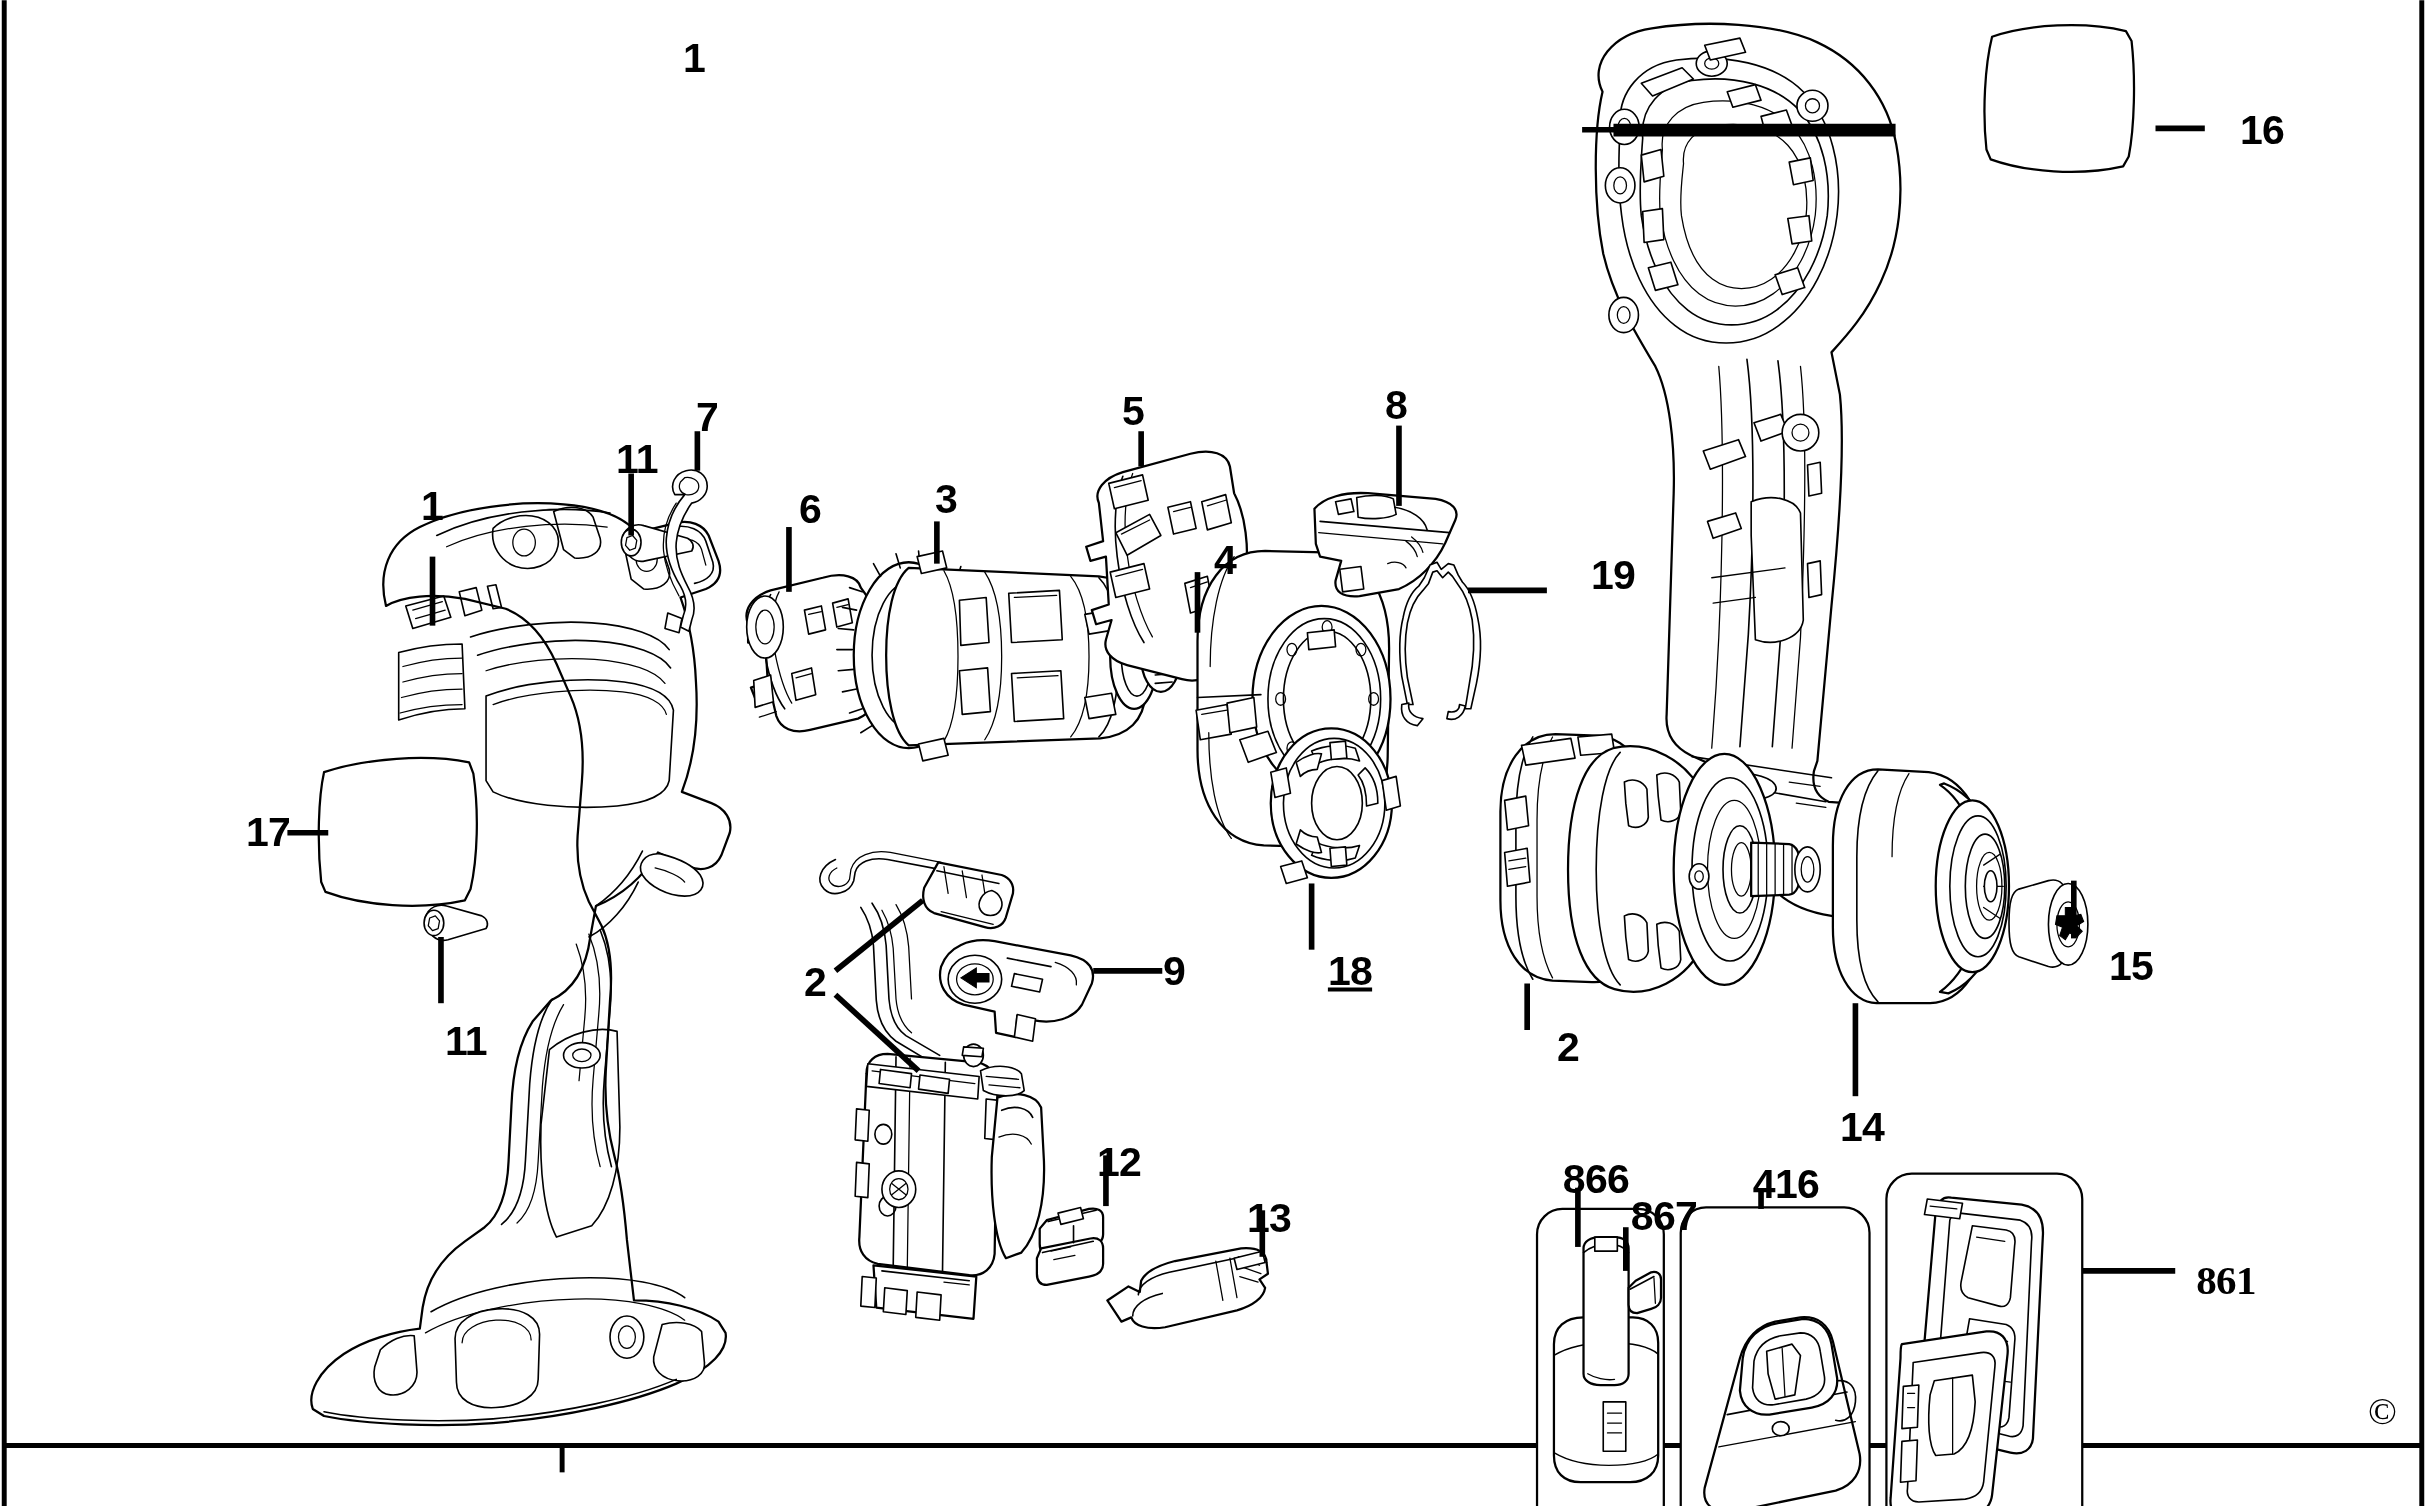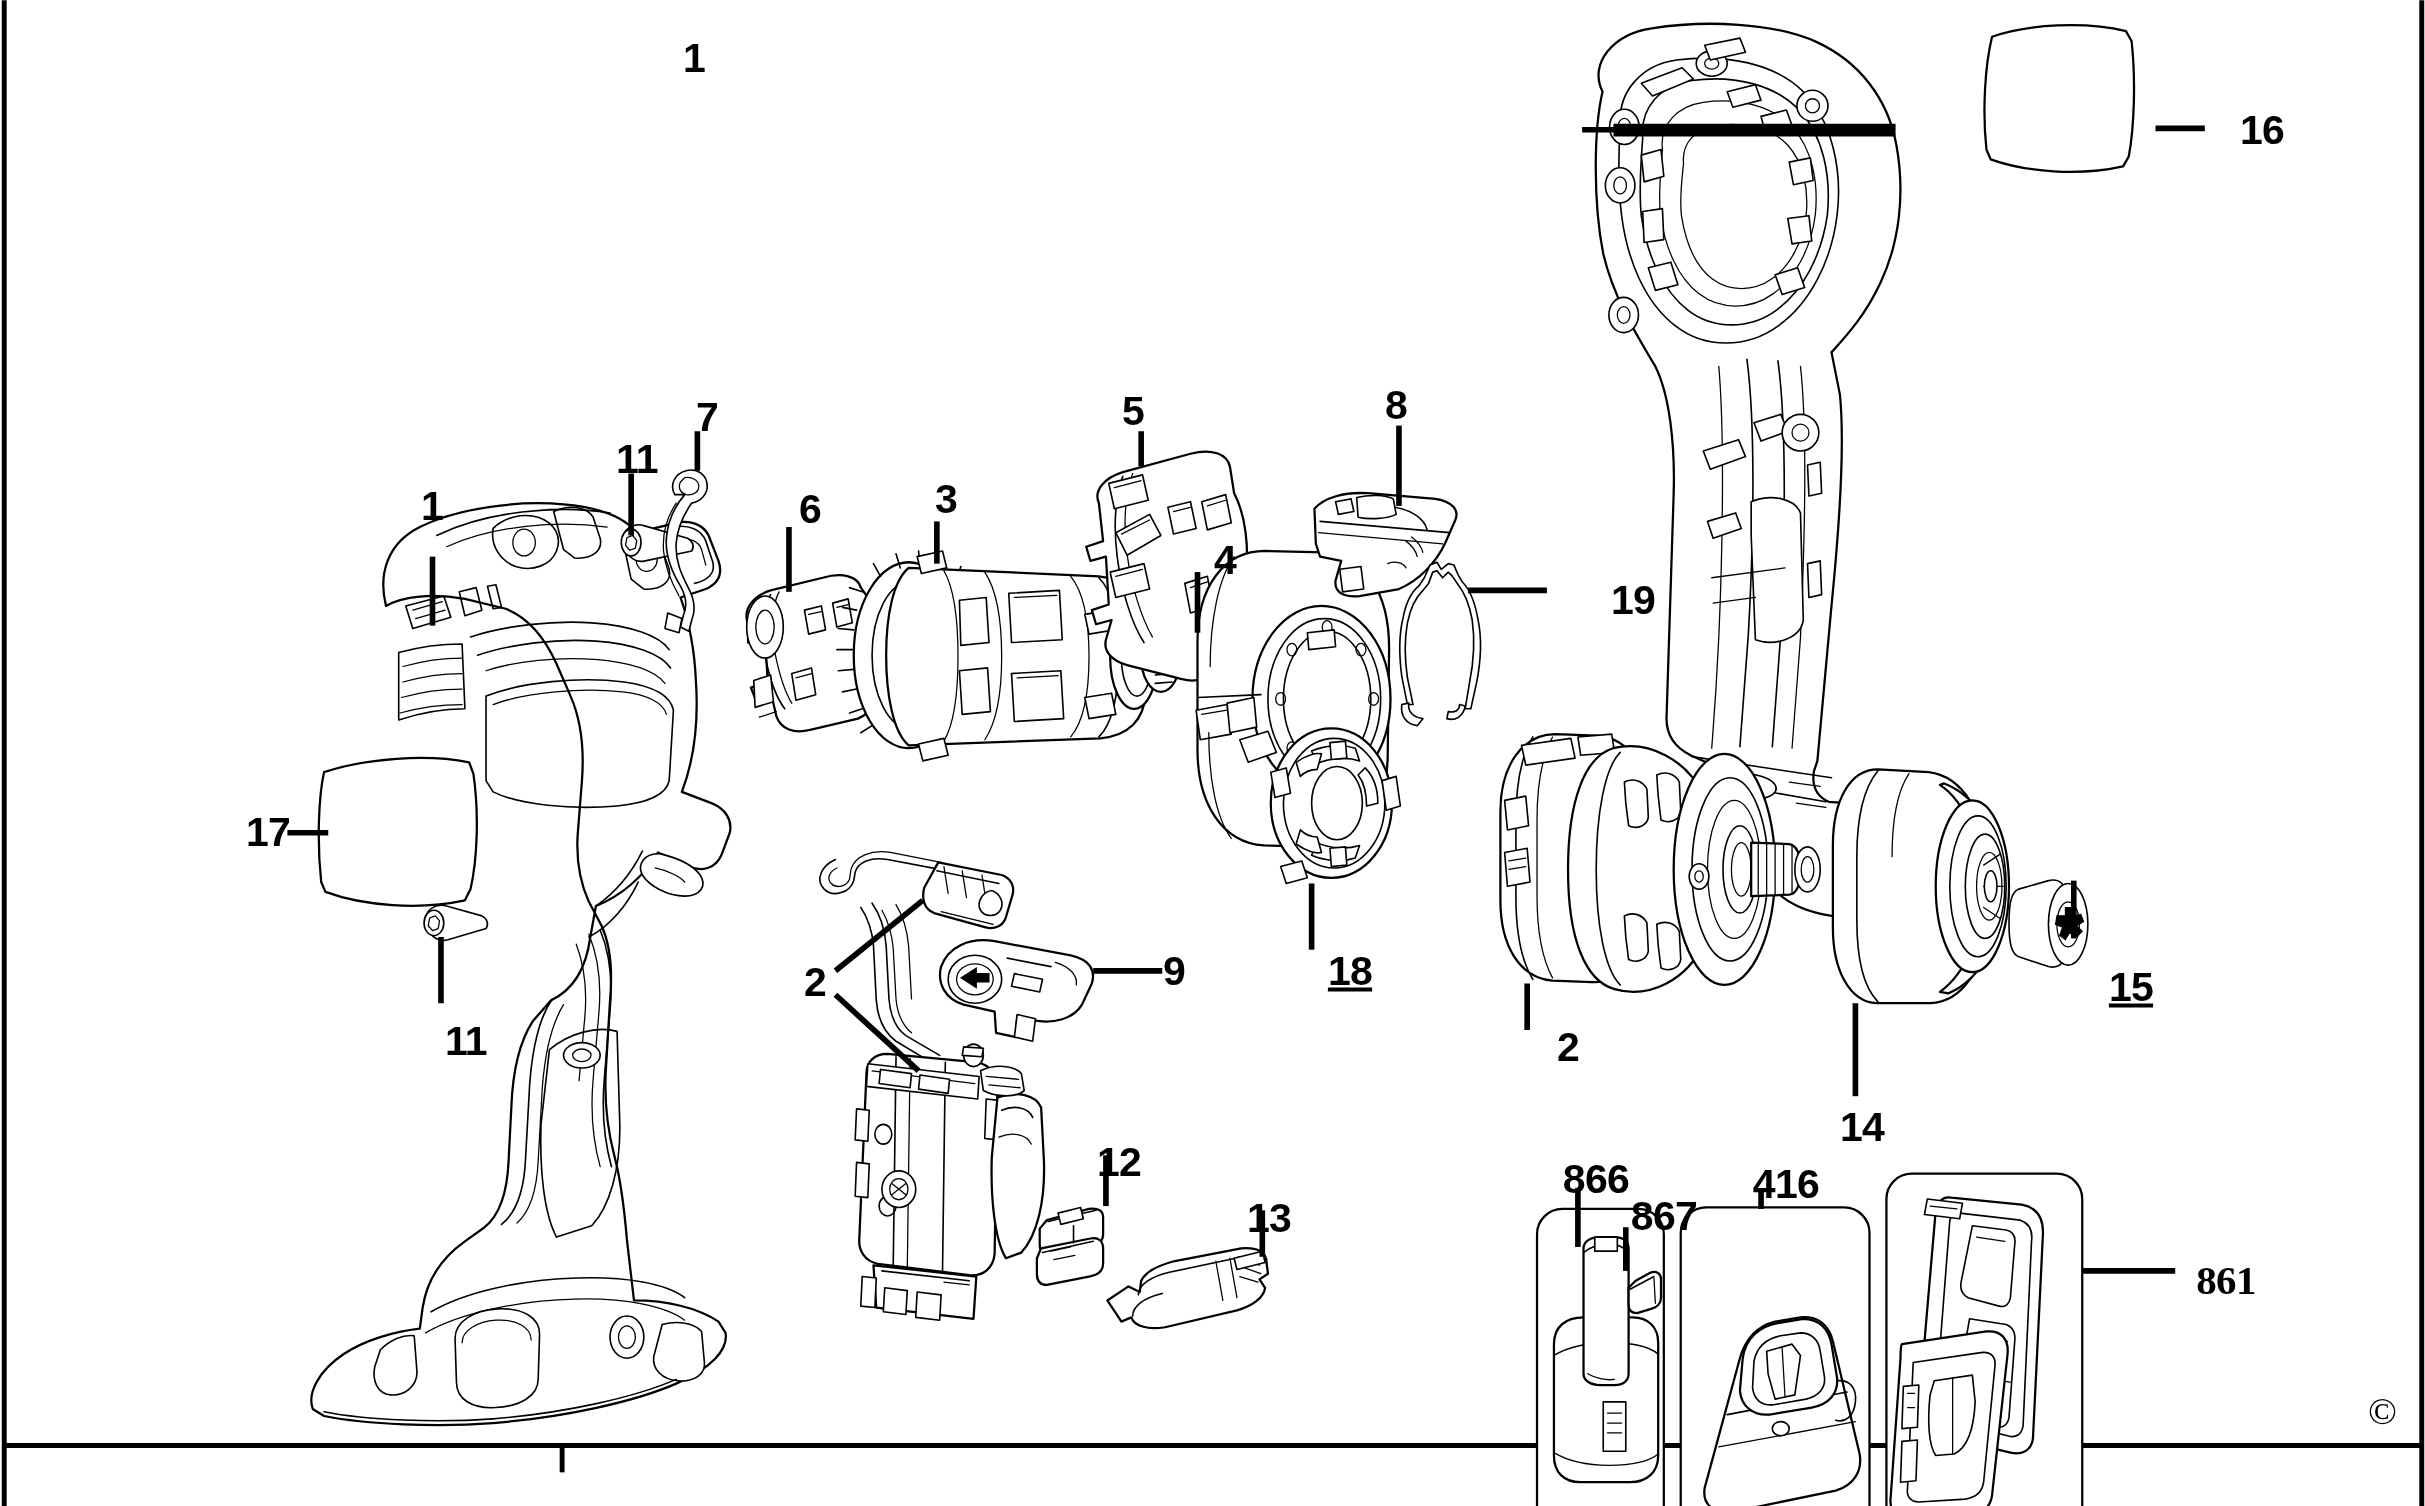--- a/index.html
+++ b/index.html
@@ -848,25 +848,25 @@
 <div class="callout c-mid" style="left:694px;  top:58px;">1</div>
 <div class="callout c-mid" style="left:2262px; top:130px;">16</div>
 <div class="callout c-mid" style="left:707px; top:417px;">7</div>
 <div class="callout c-mid" style="left:637px;  top:459px;">11</div>
 <div class="callout c-mid" style="left:1133px; top:411px;">5</div>
 <div class="callout c-mid" style="left:1396px; top:405px;">8</div>
 <div class="callout c-mid" style="left:432px;  top:506px;">1</div>
 <div class="callout c-mid" style="left:810px; top:509px;">6</div>
 <div class="callout c-mid" style="left:946px; top:499px;">3</div>
 <div class="callout c-mid" style="left:1225px; top:560px;">4</div>
-<div class="callout c-mid" style="left:1613px; top:600px;margin-left:20px;">19</div>
+<div class="callout c-mid" style="left:1613px; top:575px;">19</div>
 <div class="callout c-mid" style="left:235px;  top:832px;margin-left:33px;">17</div>
 <div class="callout c-mid" style="left:1350px; top:971px;text-decoration:underline;">18</div>
 <div class="callout c-mid" style="left:1174px; top:971px;">9</div>
-<div class="callout c-mid" style="left:2131px; top:987px;text-decoration:underline;">15</div>
+<div class="callout c-mid" style="left:2131px; top:966px;">15</div>
 <div class="callout c-mid" style="left:815px; top:982px;">2</div>
 <div class="callout c-mid" style="left:466px;  top:1041px;">11</div>
 <div class="callout c-mid" style="left:1568px; top:1047px;">2</div>
 <div class="callout c-mid" style="left:1862px; top:1127px;">14</div>
 <div class="callout c-mid" style="left:1119px; top:1162px;">12</div>
 <div class="callout c-mid" style="left:1596px; top:1179px;">866</div>
 <div class="callout c-mid" style="left:1786px; top:1184px;">416</div>
 <div class="callout c-mid" style="left:1269px; top:1218px;">13</div>
 <div class="callout c-mid" style="left:1664px; top:1216px;">867</div>
 <div class="callout c-mid" style="left:2226px; top:1280px;font-family:Liberation Serif, serif;">861</div>

